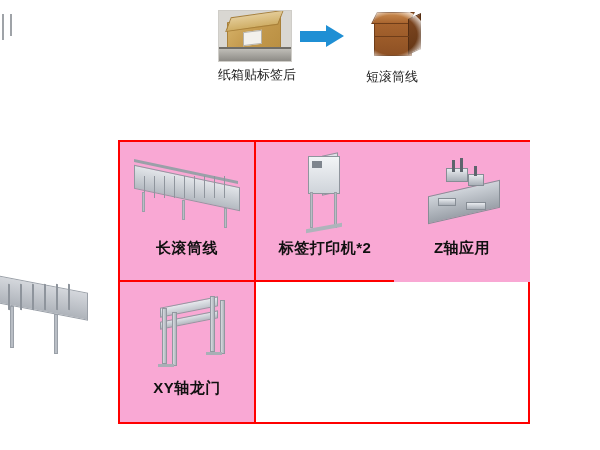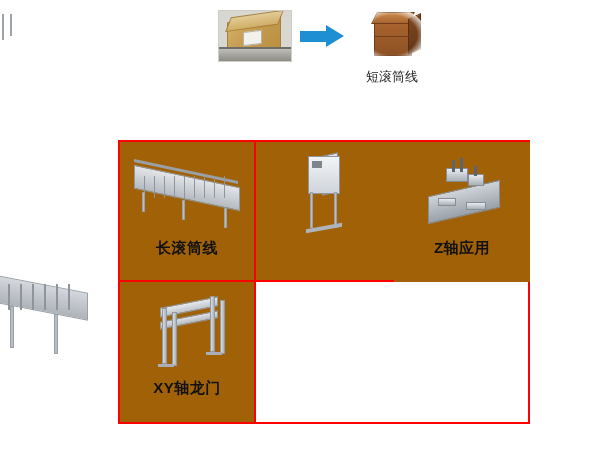--- a/index.html
+++ b/index.html
@@ -245,21 +245,21 @@
   }
   .cell {
     border-right: 2px solid #ff0000;
     border-bottom: 2px solid #ff0000;
     box-sizing: border-box;
     position: relative;
     display: flex;
     flex-direction: column;
     align-items: center;
     justify-content: flex-start;
-    background: #a16207;
+    background: #f9a8d4;
   }
   .cell.last-col { border-right: none; }
   .cell.last-row { border-bottom: none; }
   .cell.empty { border-right: none; border-bottom: none; background: transparent; }
   .cell.blank-right { border-right: none; }
 
   .cell-art {
     height: 98px;
     width: 100%;
     position: relative;
@@ -453,20 +453,21 @@
   </div>
 
   <div class="photo-block" id="carton-photo">
     <div class="carton-img">
       <div class="box-body"></div>
       <div class="box-top"></div>
       <div class="label-tag"></div>
       <div class="conv-rail"></div>
       <div class="conv-base"></div>
     </div>
+    <div class="photo-caption">纸箱贴标签后</div>
   </div>
 
   <div id="flow-arrow">
     <div class="shaft"></div>
     <div class="head"></div>
   </div>
 
   <div class="photo-block" id="pallet-photo">
     <div class="pallet-img">
       <div class="stack-front"></div>
@@ -516,20 +517,21 @@
 
   <div class="cell last-col">
     <div class="cell-art printer">
       <div class="sidepanel"></div>
       <div class="body"></div>
       <div class="screen"></div>
       <div class="post" style="left:54px; top:50px; height:36px;"></div>
       <div class="post" style="left:78px; top:50px; height:36px;"></div>
       <div class="base"></div>
     </div>
+    <div class="cell-label">标签打印机*2</div>
   </div>
 
   <div class="cell last-row blank-right">
     <div class="cell-art zaxis">
       <div class="plate"></div>
       <div class="blk" style="left:52px; top:26px; width:22px; height:14px;"></div>
       <div class="blk" style="left:74px; top:32px; width:16px; height:12px;"></div>
       <div class="dark" style="left:58px; top:18px; width:3px; height:12px;"></div>
       <div class="dark" style="left:66px; top:16px; width:3px; height:14px;"></div>
       <div class="dark" style="left:80px; top:24px; width:3px; height:10px;"></div>

